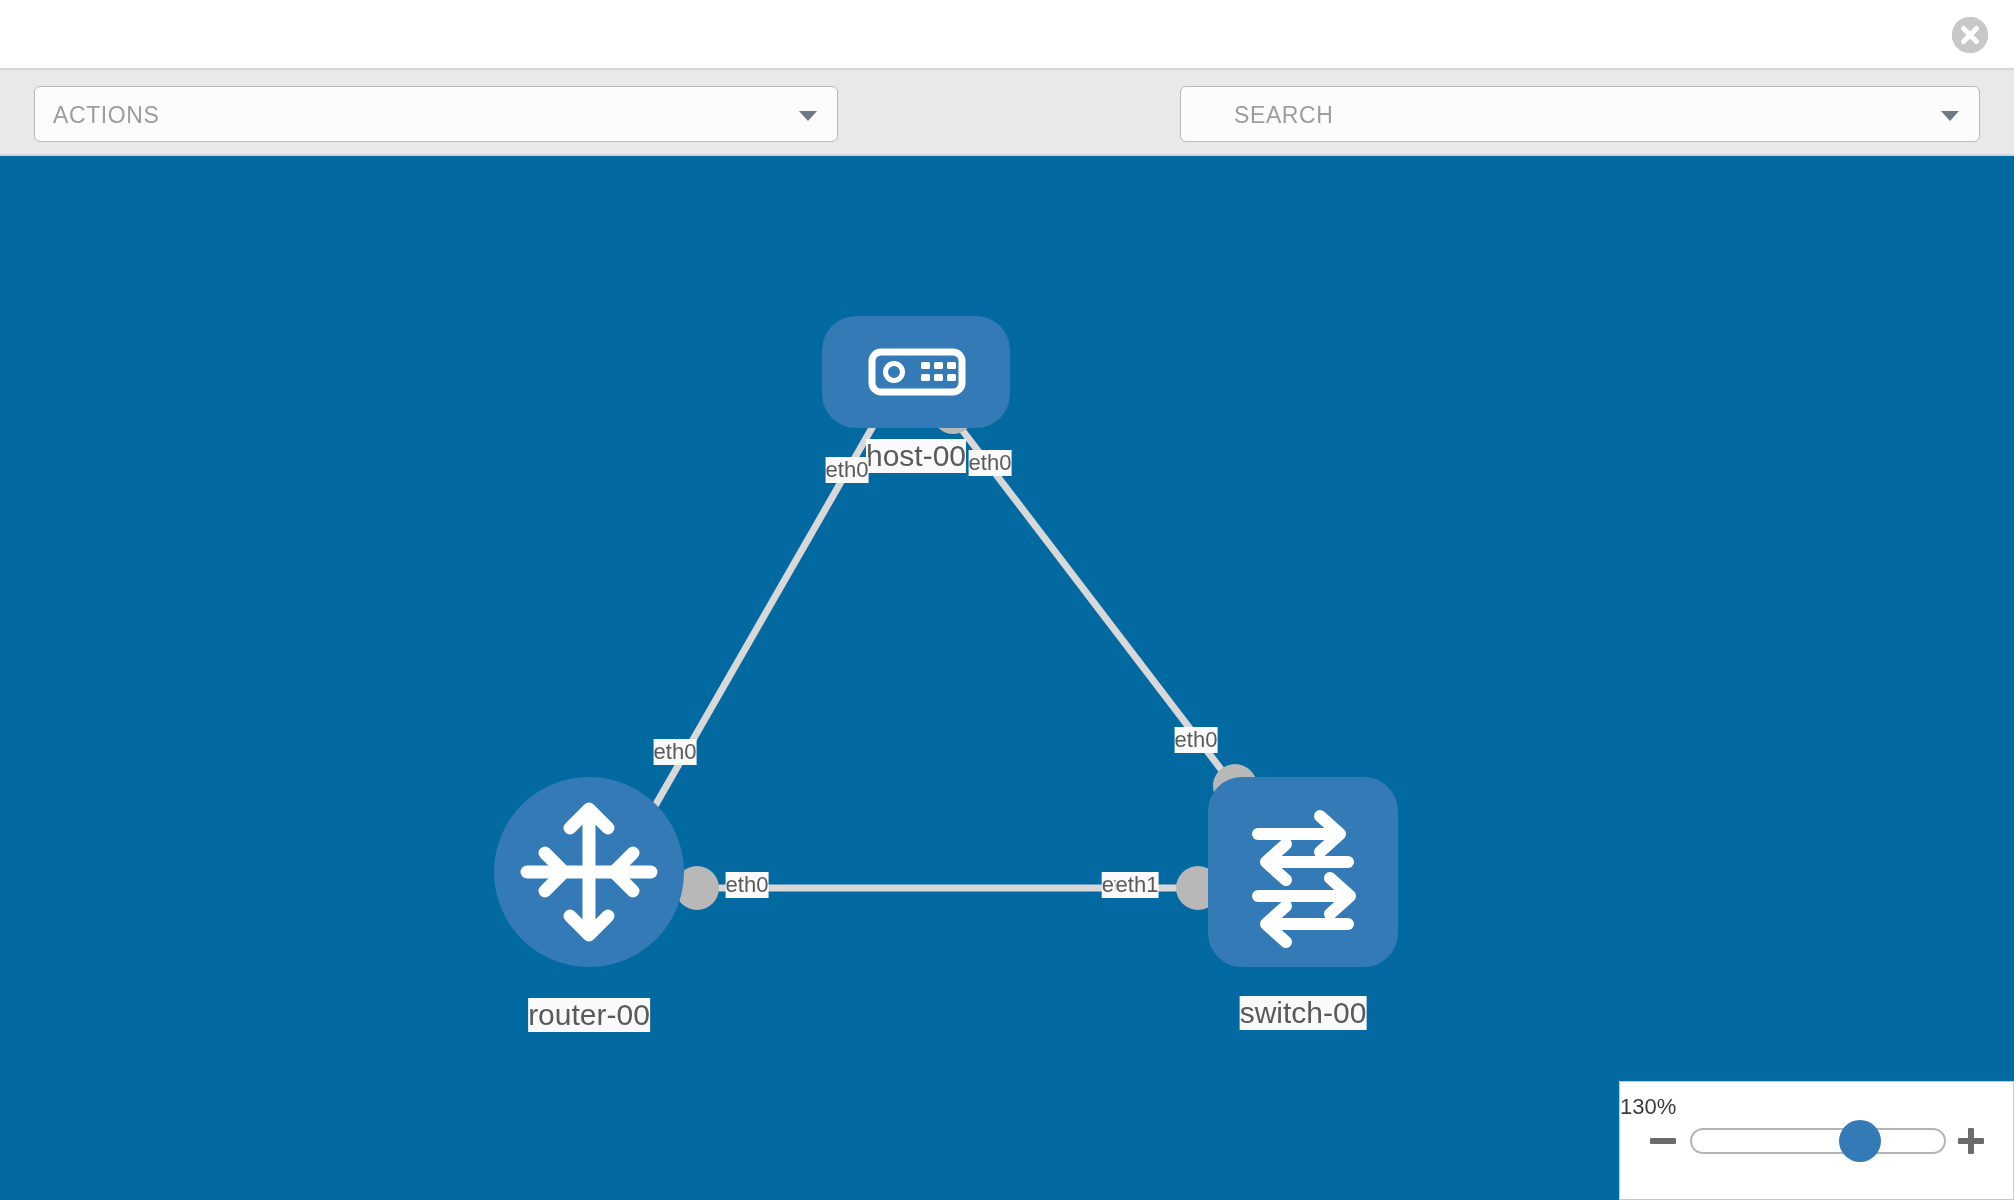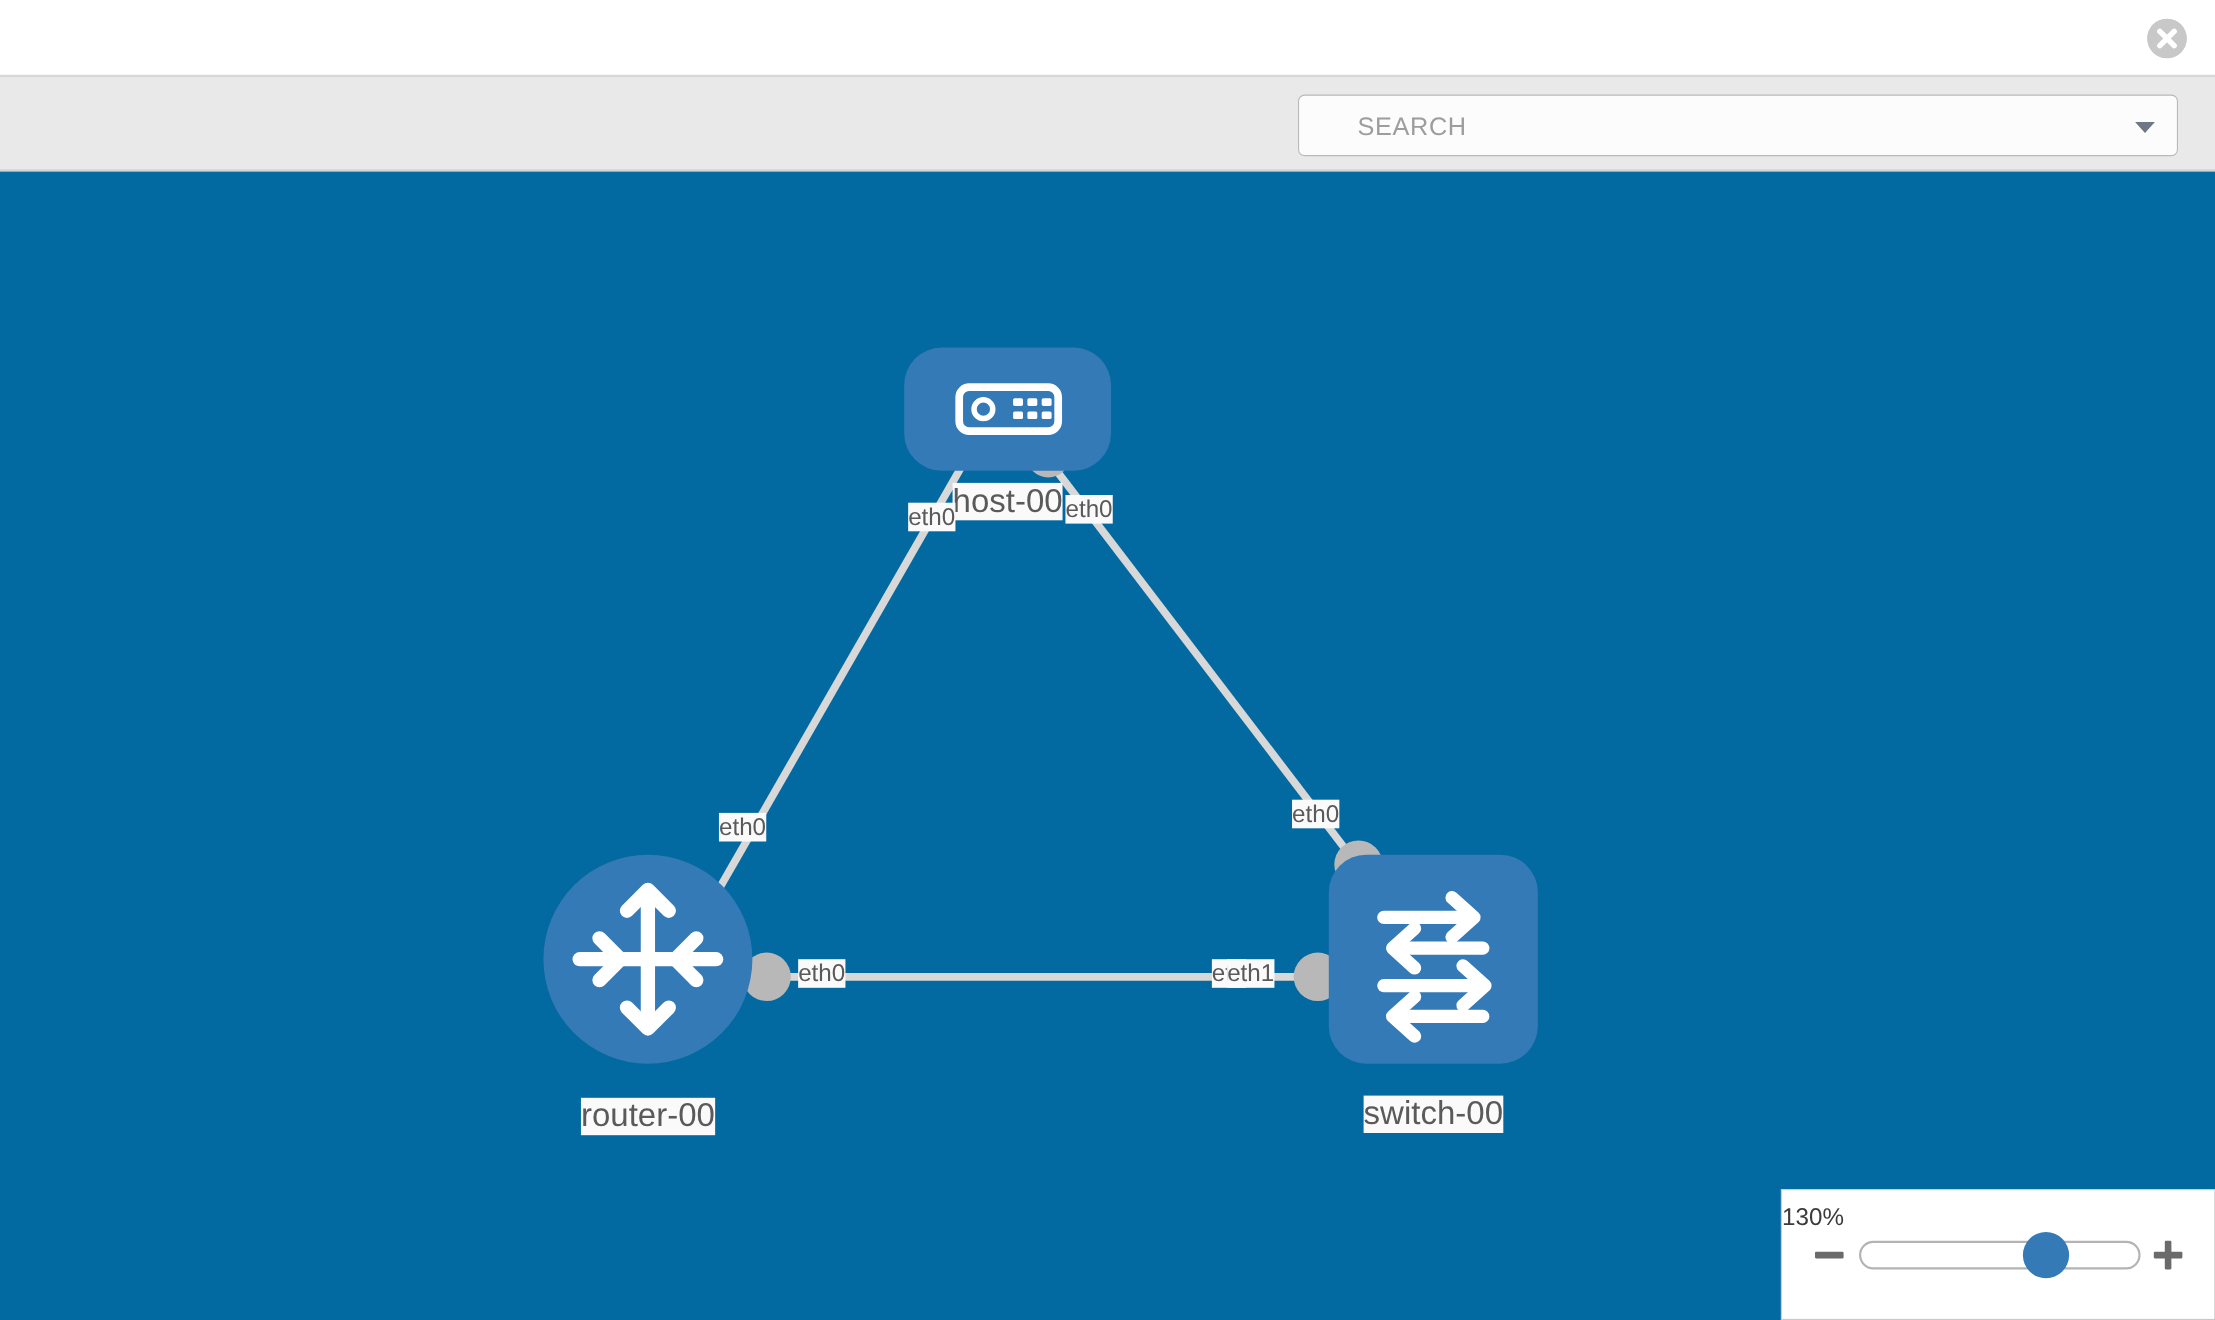--- a/index.html
+++ b/index.html
@@ -224,20 +224,24 @@
     <div class="close-btn">
       <svg width="36" height="36" viewBox="0 0 36 36">
         <circle cx="18" cy="18" r="18" fill="#c8c8c8"></circle>
         <path d="M11.5 11.5 L24.5 24.5 M24.5 11.5 L11.5 24.5" stroke="#ffffff" stroke-width="5" stroke-linecap="round"></path>
       </svg>
     </div>
   </div>
 
   <div class="toolbar">
 
+    <div class="actions-select">
+      <span class="sel-label">ACTIONS</span>
+      <span class="caret"></span>
+    </div>
 
     <div class="tool-icon wrench">
       <svg width="46" height="46" viewBox="0 0 46 46">
         <g fill="#6e7784">
           <path d="M33.5 7.5 a11 11 0 1 0 2.8 13.2 l-6.0 -2.1 -2.0 -5.8 z" transform="rotate(12 30 16)"></path>
           <rect x="8" y="26" width="21" height="7" rx="3.2" transform="rotate(-42 18 30)"></rect>
           <circle cx="11.5" cy="35.5" r="4.2"></circle>
         </g>
       </svg>
     </div>

